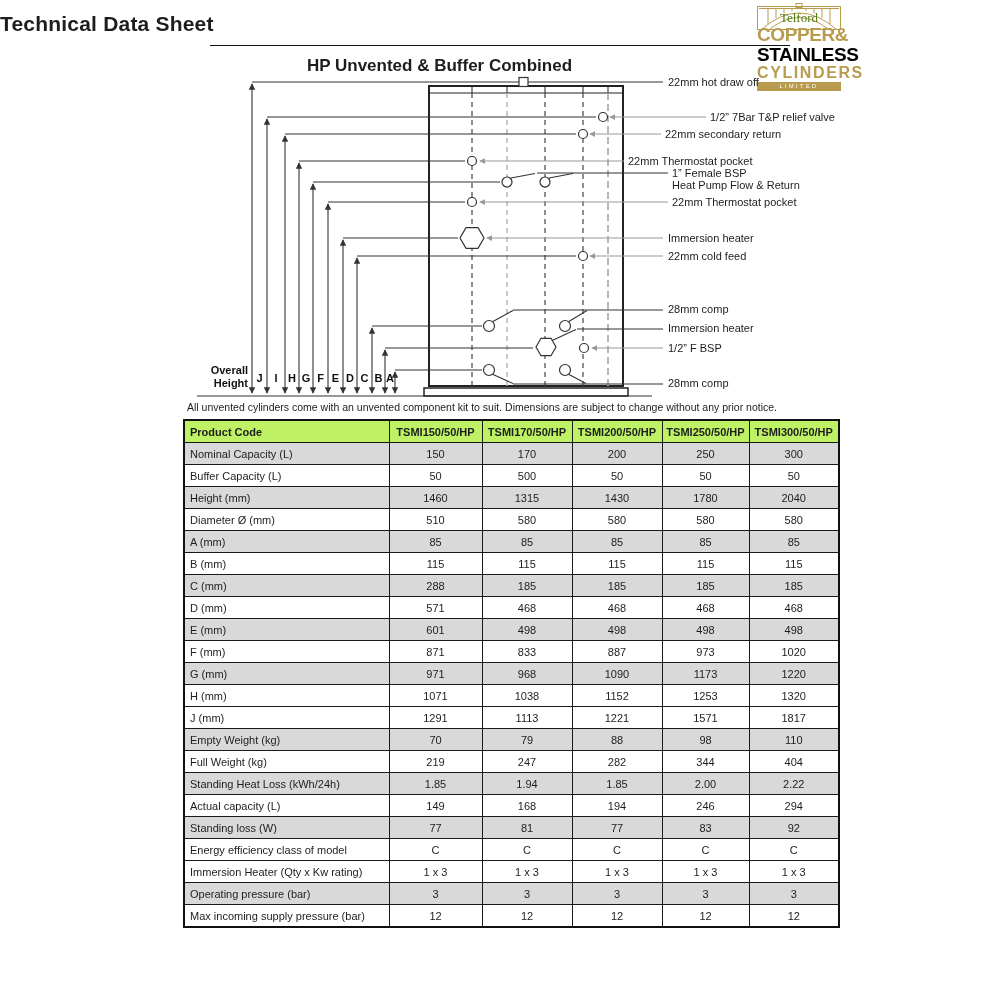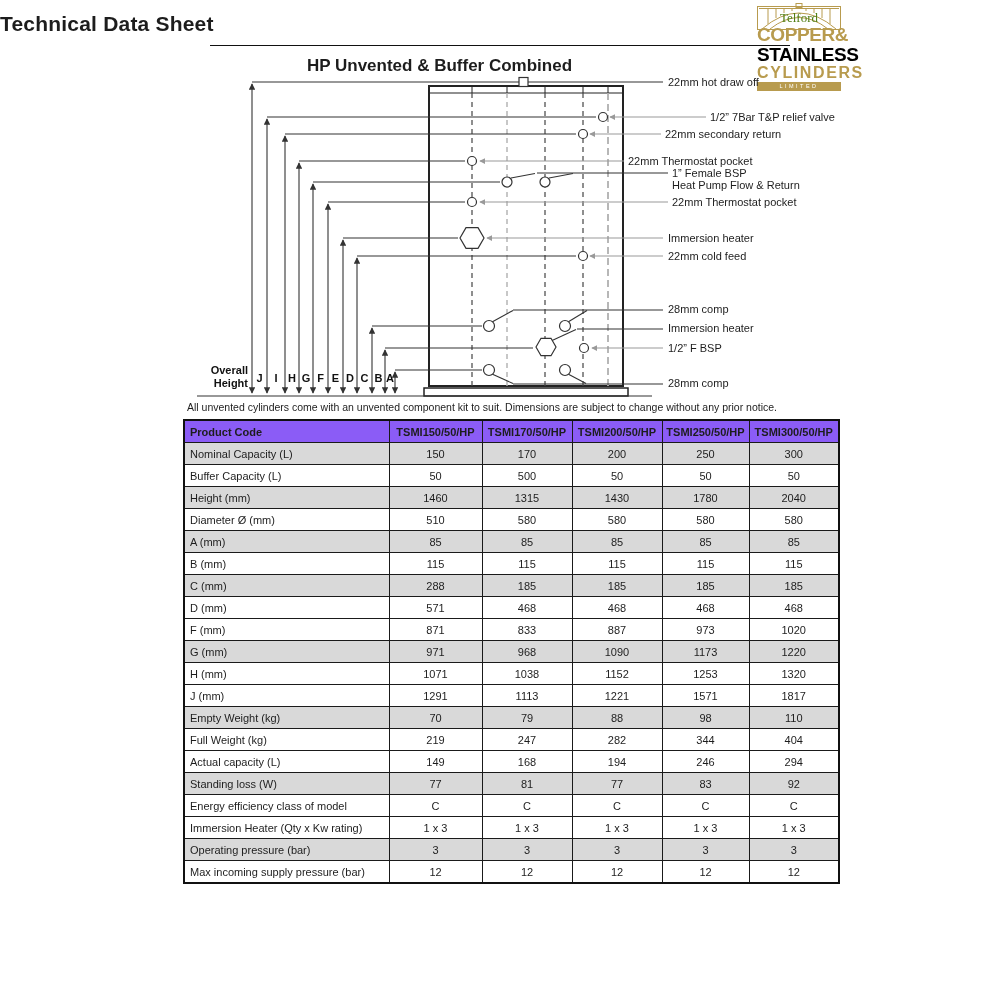--- a/index.html
+++ b/index.html
@@ -17,21 +17,21 @@
   .logo .l3{font-weight:bold;font-size:16px;letter-spacing:1.6px;margin-top:1px;}
   .logo .bar{margin-top:1px;height:9px;font-size:5.5px;letter-spacing:2.5px;color:#fff;line-height:9px;}
   
   svg.diagram{left:0;top:0;}
   .note{left:0;top:401px;width:964px;text-align:center;font-size:10.5px;color:#1d1d1d;}
   
   table.spec{left:183px;top:419px;position:absolute;border-collapse:collapse;table-layout:fixed;
              font-size:11px;}
   table.spec th,table.spec td{border:1.5px solid #1a1a1a;height:21px;padding:0;vertical-align:middle;
              text-align:center;overflow:hidden;white-space:nowrap;}
-  table.spec th{font-weight:bold;background:#8b5cf6;}
+  table.spec th{font-weight:bold;background:#bef264;}
   table.spec th:first-child,table.spec td:first-child{text-align:left;padding-left:5px;}
   table.spec tr.shade td{background:#d9d9d9;}
   table.spec{border:2px solid #111;}
 </style>
 </head>
 <body>
 
 <div class="abs title">Technical Data Sheet</div>
 <div class="abs title-rule"></div>
 <div class="abs subtitle">HP Unvented &amp; Buffer Combined</div>
@@ -276,20 +276,28 @@
         <td>185</td>
       </tr>
       <tr>
         <td>D (mm)</td>
         <td>571</td>
         <td>468</td>
         <td>468</td>
         <td>468</td>
         <td>468</td>
       </tr>
+      <tr class="shade">
+        <td>E (mm)</td>
+        <td>601</td>
+        <td>498</td>
+        <td>498</td>
+        <td>498</td>
+        <td>498</td>
+      </tr>
       <tr>
         <td>F (mm)</td>
         <td>871</td>
         <td>833</td>
         <td>887</td>
         <td>973</td>
         <td>1020</td>
       </tr>
       <tr class="shade">
         <td>G (mm)</td>
@@ -324,20 +332,28 @@
         <td>110</td>
       </tr>
       <tr>
         <td>Full Weight (kg)</td>
         <td>219</td>
         <td>247</td>
         <td>282</td>
         <td>344</td>
         <td>404</td>
       </tr>
+      <tr class="shade">
+        <td>Standing Heat Loss (kWh/24h)</td>
+        <td>1.85</td>
+        <td>1.94</td>
+        <td>1.85</td>
+        <td>2.00</td>
+        <td>2.22</td>
+      </tr>
       <tr>
         <td>Actual capacity (L)</td>
         <td>149</td>
         <td>168</td>
         <td>194</td>
         <td>246</td>
         <td>294</td>
       </tr>
       <tr class="shade">
         <td>Standing loss (W)</td>

